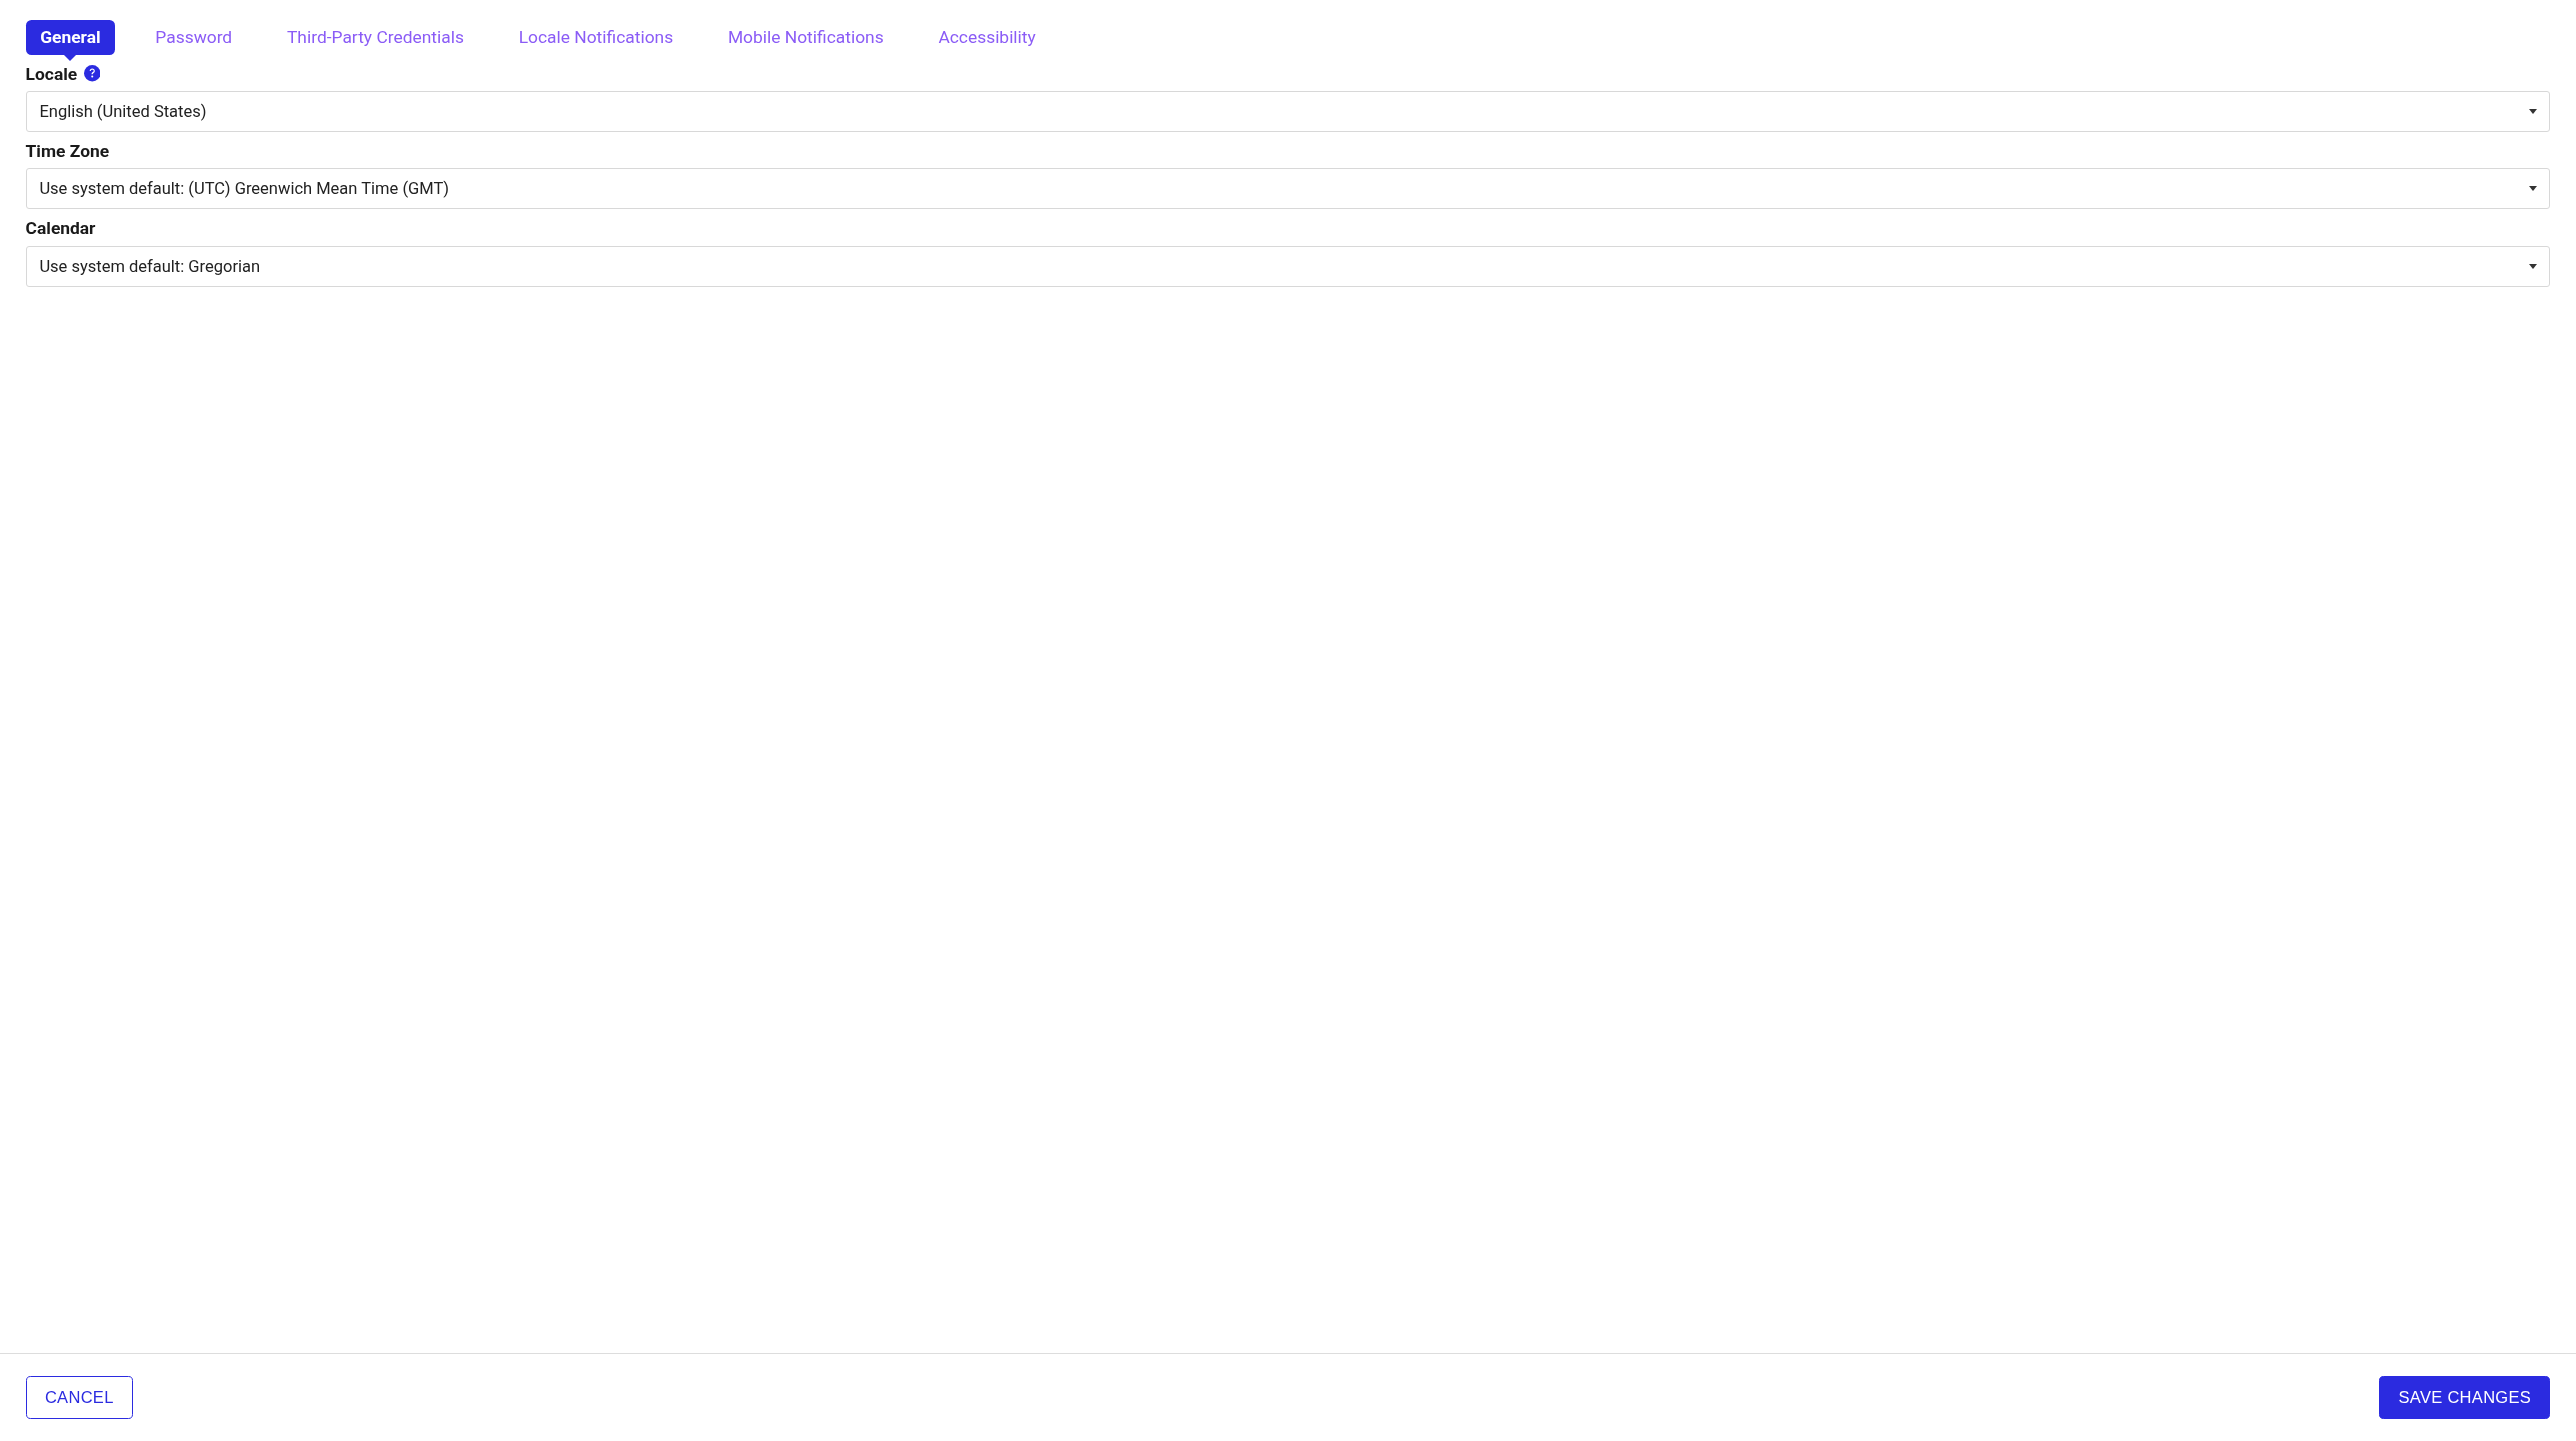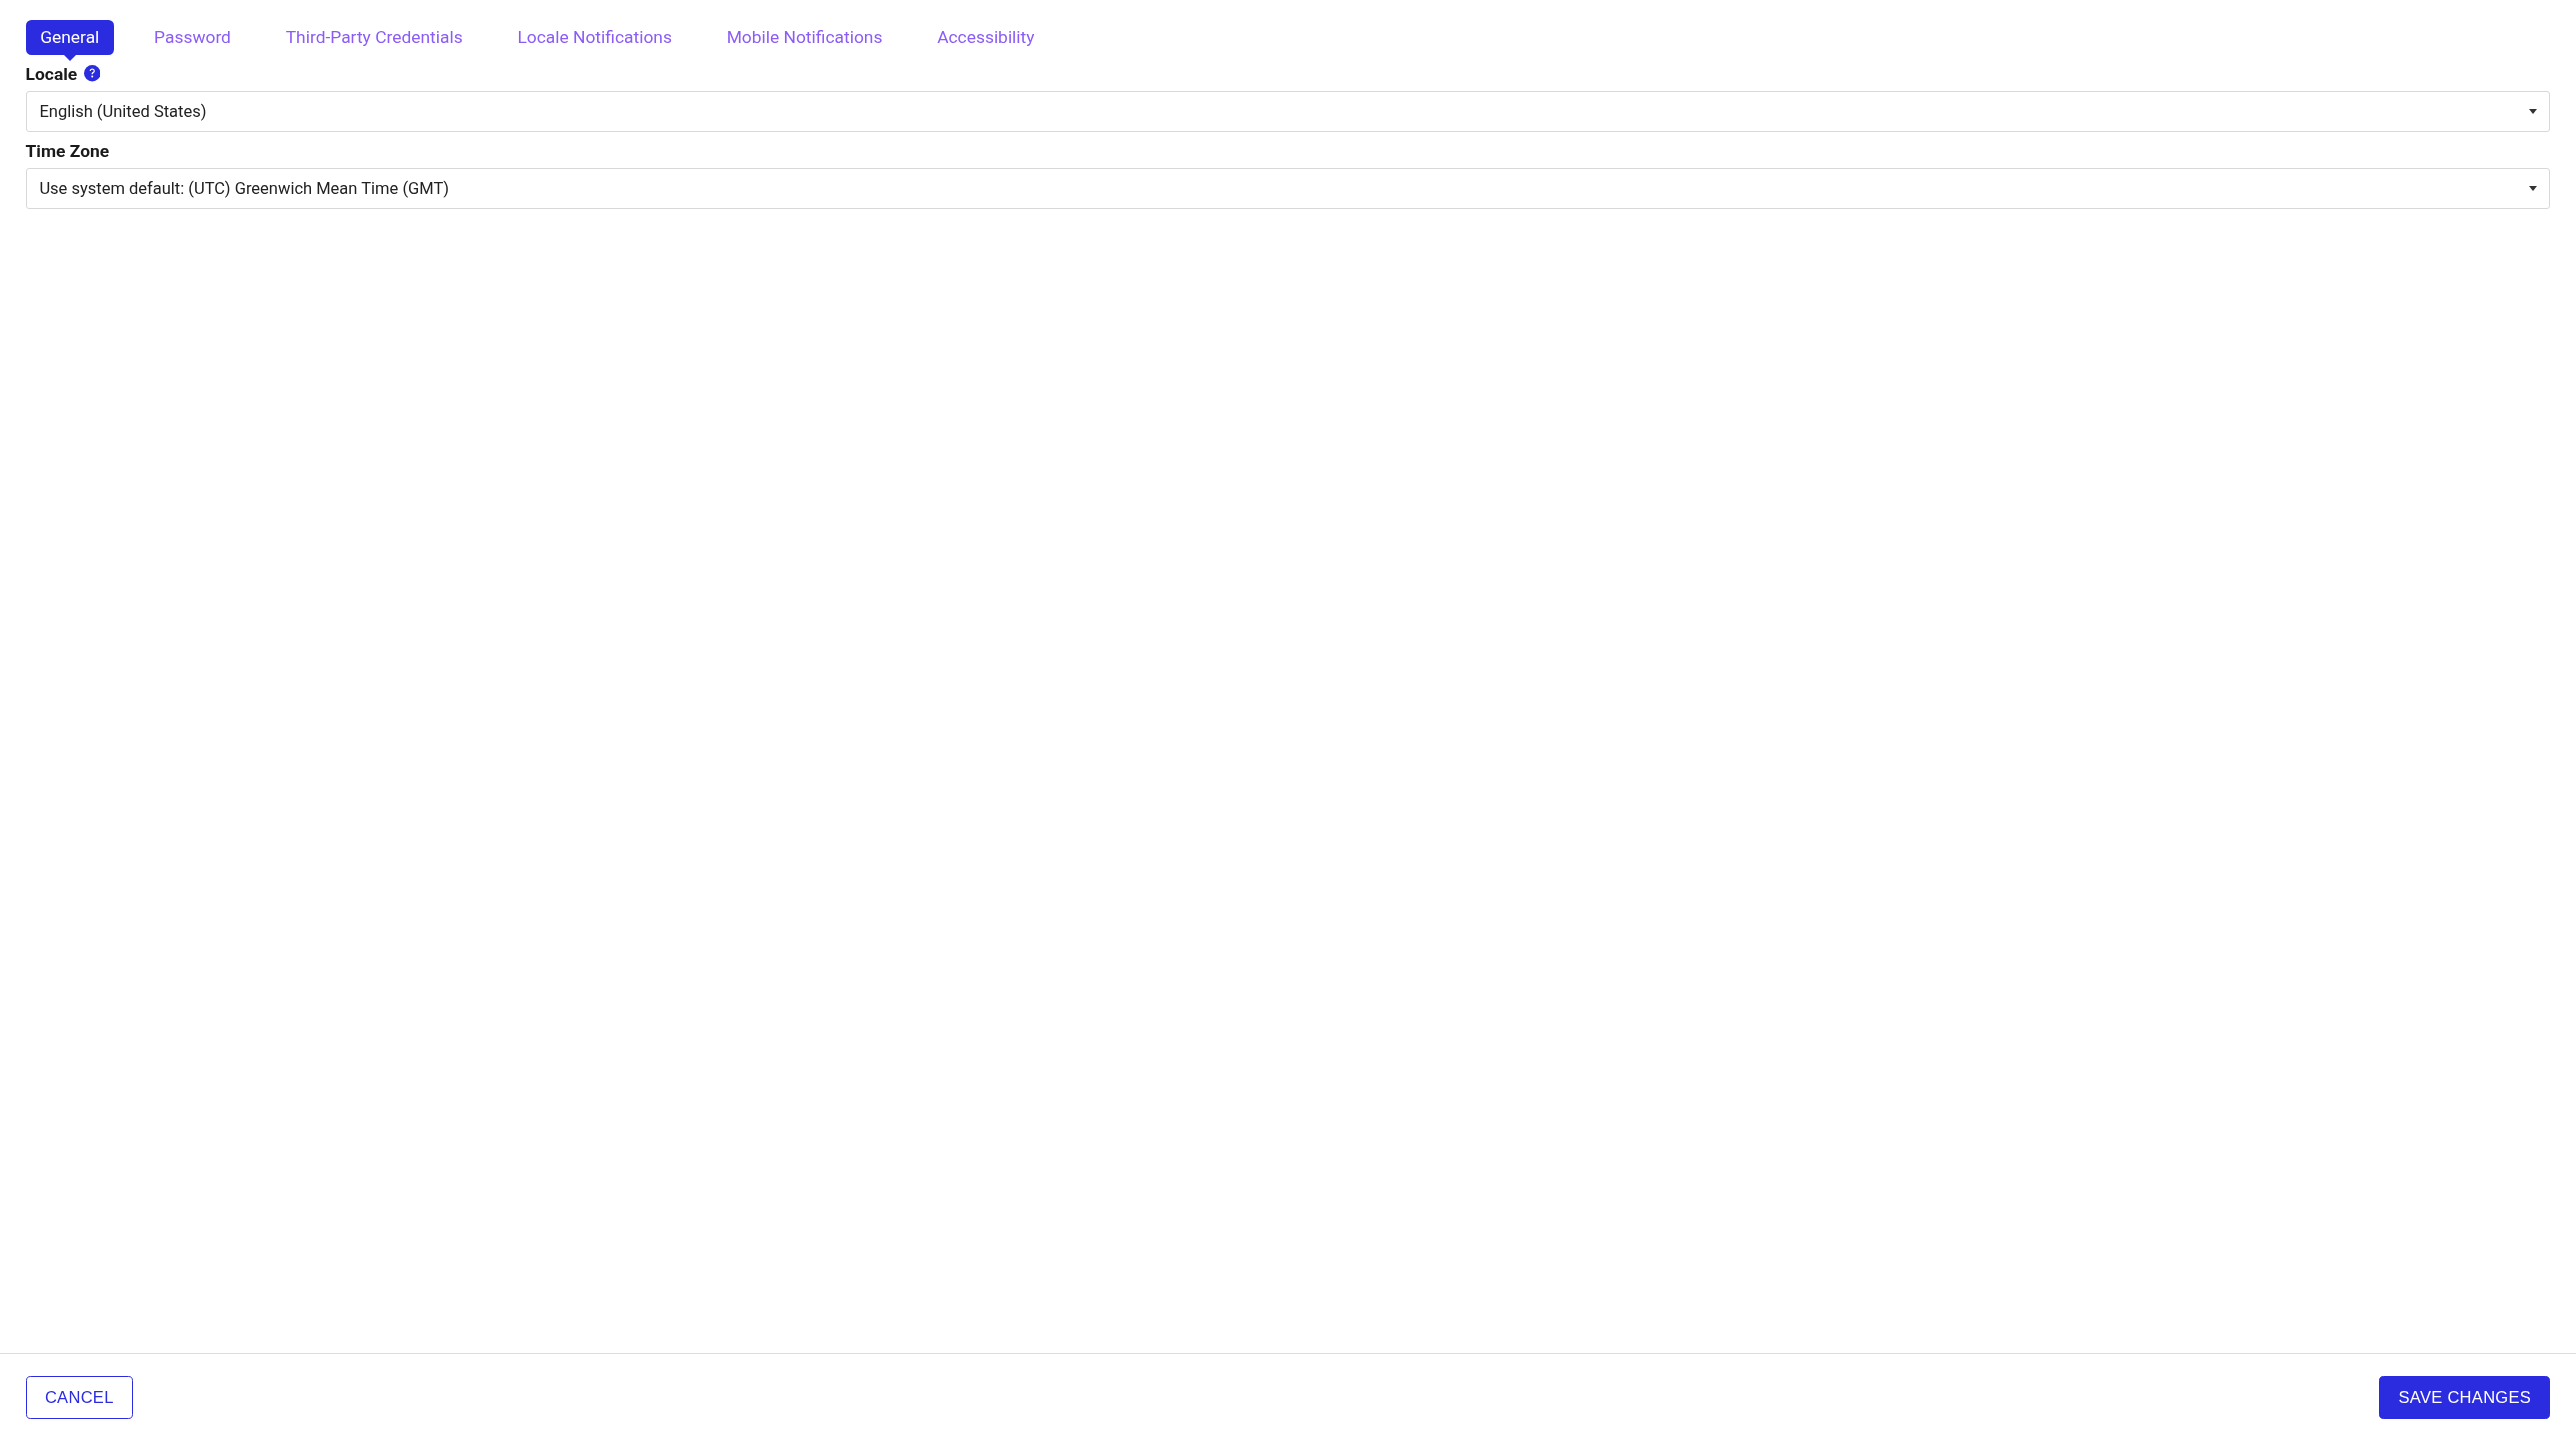--- a/index.html
+++ b/index.html
@@ -52,21 +52,21 @@
       padding: 7.3px 14.6px;
       border-radius: 5.5px;
       cursor: pointer;
       position: relative;
       font-weight: 400;
     }
 
     .tab.active {
       background: #2b2be0;
       color: #fff;
-      font-weight: 400;
+      font-weight: 700;
     }
 
     .tab.active::after {
       content: "";
       position: absolute;
       left: 50%;
       bottom: -6.4px;
       transform: translateX(-50%);
       width: 0;
       height: 0;
@@ -215,20 +215,31 @@
         <span class="form-label">Time Zone</span>
       </div>
       <div class="select-wrapper">
         <div class="select-field">
           <span>Use system default: (UTC) Greenwich Mean Time (GMT)</span>
           <span class="select-caret"></span>
         </div>
       </div>
     </div>
 
+    <div class="form-group">
+      <div class="form-label-row">
+        <span class="form-label">Calendar</span>
+      </div>
+      <div class="select-wrapper">
+        <div class="select-field">
+          <span>Use system default: Gregorian</span>
+          <span class="select-caret"></span>
+        </div>
+      </div>
+    </div>
 
   </div>
 
   <div class="footer">
     <button class="btn btn-secondary">CANCEL</button>
     <button class="btn btn-primary">SAVE CHANGES</button>
   </div>
 
 </div>
 

